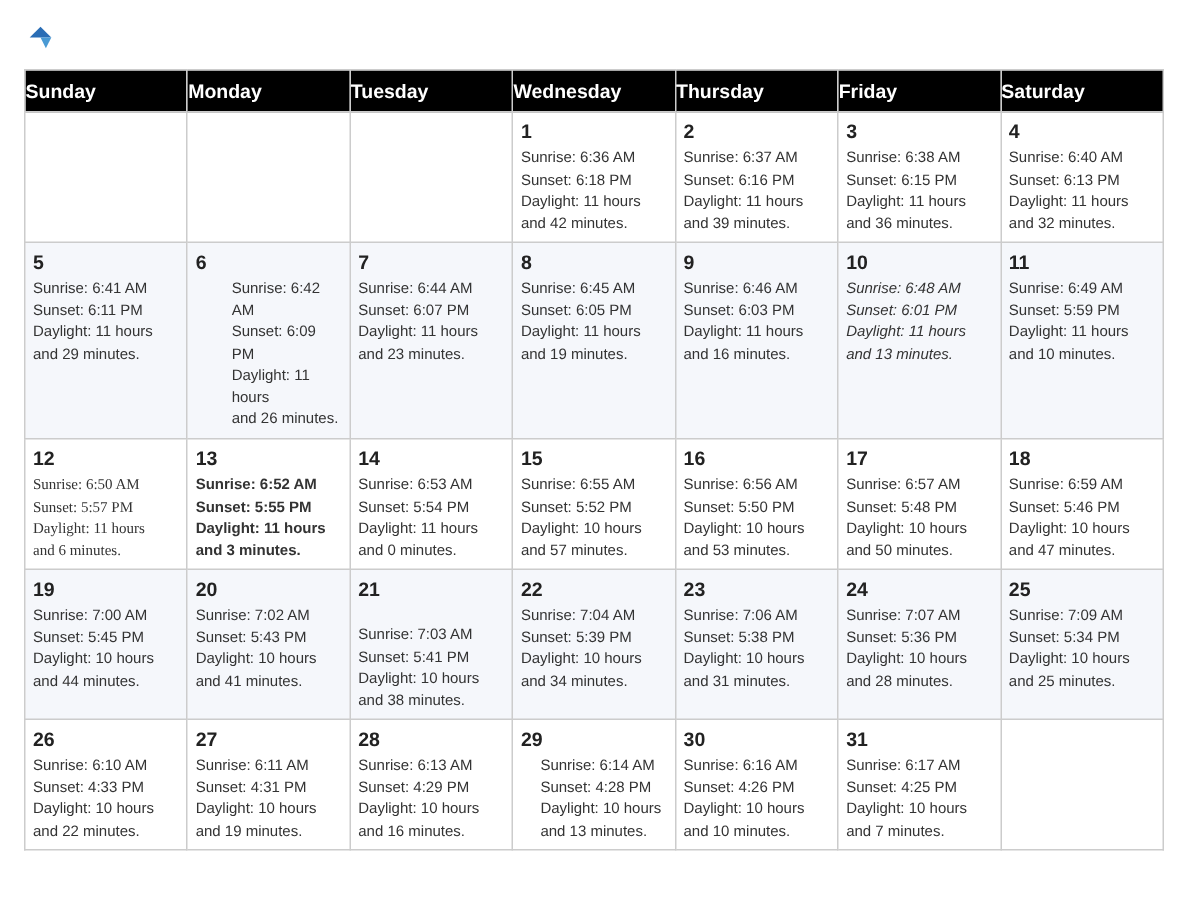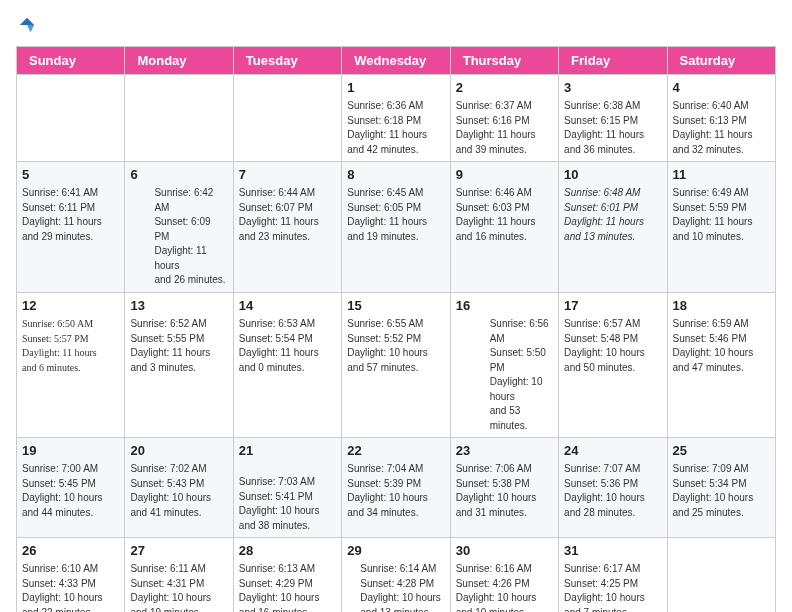--- a/index.html
+++ b/index.html
@@ -51,25 +51,25 @@
     }
     .location {
       font-size: 15px;
       color: #444;
     }
     .calendar {
       width: 100%;
       border-collapse: collapse;
     }
     .calendar th {
-      background-color: #ec4899;
+      background-color: #000000;
       color: #fff;
       font-size: 13px;
       font-weight: bold;
-      padding: 6px 12px;
+      padding: 6px 0;
       text-align: left;
       border: 1px solid #ccc;
     }
     .calendar td {
       vertical-align: top;
       border: 1px solid #ccc;
       padding: 4px 5px;
       width: calc(100% / 7);
       height: 80px;
       background: #fff;
@@ -216,42 +216,42 @@
       <tr>
         <td>
           <span class="day-number">12</span>
           <div class="day-info" style="white-space: pre-line; font-family: Liberation Serif, serif;">Sunrise: 6:50 AM
 Sunset: 5:57 PM
 Daylight: 11 hours
 and 6 minutes.</div>
         </td>
         <td>
           <span class="day-number">13</span>
-          <div class="day-info" style="white-space: pre-line;">Sunrise: 6:52 AM
+          <div class="day-info" style="white-space: pre-line; font-weight: bold;">Sunrise: 6:52 AM
 Sunset: 5:55 PM
 Daylight: 11 hours
 and 3 minutes.</div>
         </td>
         <td>
           <span class="day-number">14</span>
           <div class="day-info" style="white-space: pre-line;">Sunrise: 6:53 AM
 Sunset: 5:54 PM
 Daylight: 11 hours
 and 0 minutes.</div>
         </td>
         <td>
           <span class="day-number">15</span>
           <div class="day-info" style="white-space: pre-line;">Sunrise: 6:55 AM
 Sunset: 5:52 PM
 Daylight: 10 hours
 and 57 minutes.</div>
         </td>
         <td>
           <span class="day-number">16</span>
-          <div class="day-info" style="white-space: pre-line; margin-left: 34px;">Sunrise: 6:56 AM
+          <div class="day-info" style="white-space: pre-line;">Sunrise: 6:56 AM
 Sunset: 5:50 PM
 Daylight: 10 hours
 and 53 minutes.</div>
         </td>
         <td>
           <span class="day-number">17</span>
           <div class="day-info" style="white-space: pre-line;">Sunrise: 6:57 AM
 Sunset: 5:48 PM
 Daylight: 10 hours
 and 50 minutes.</div>

